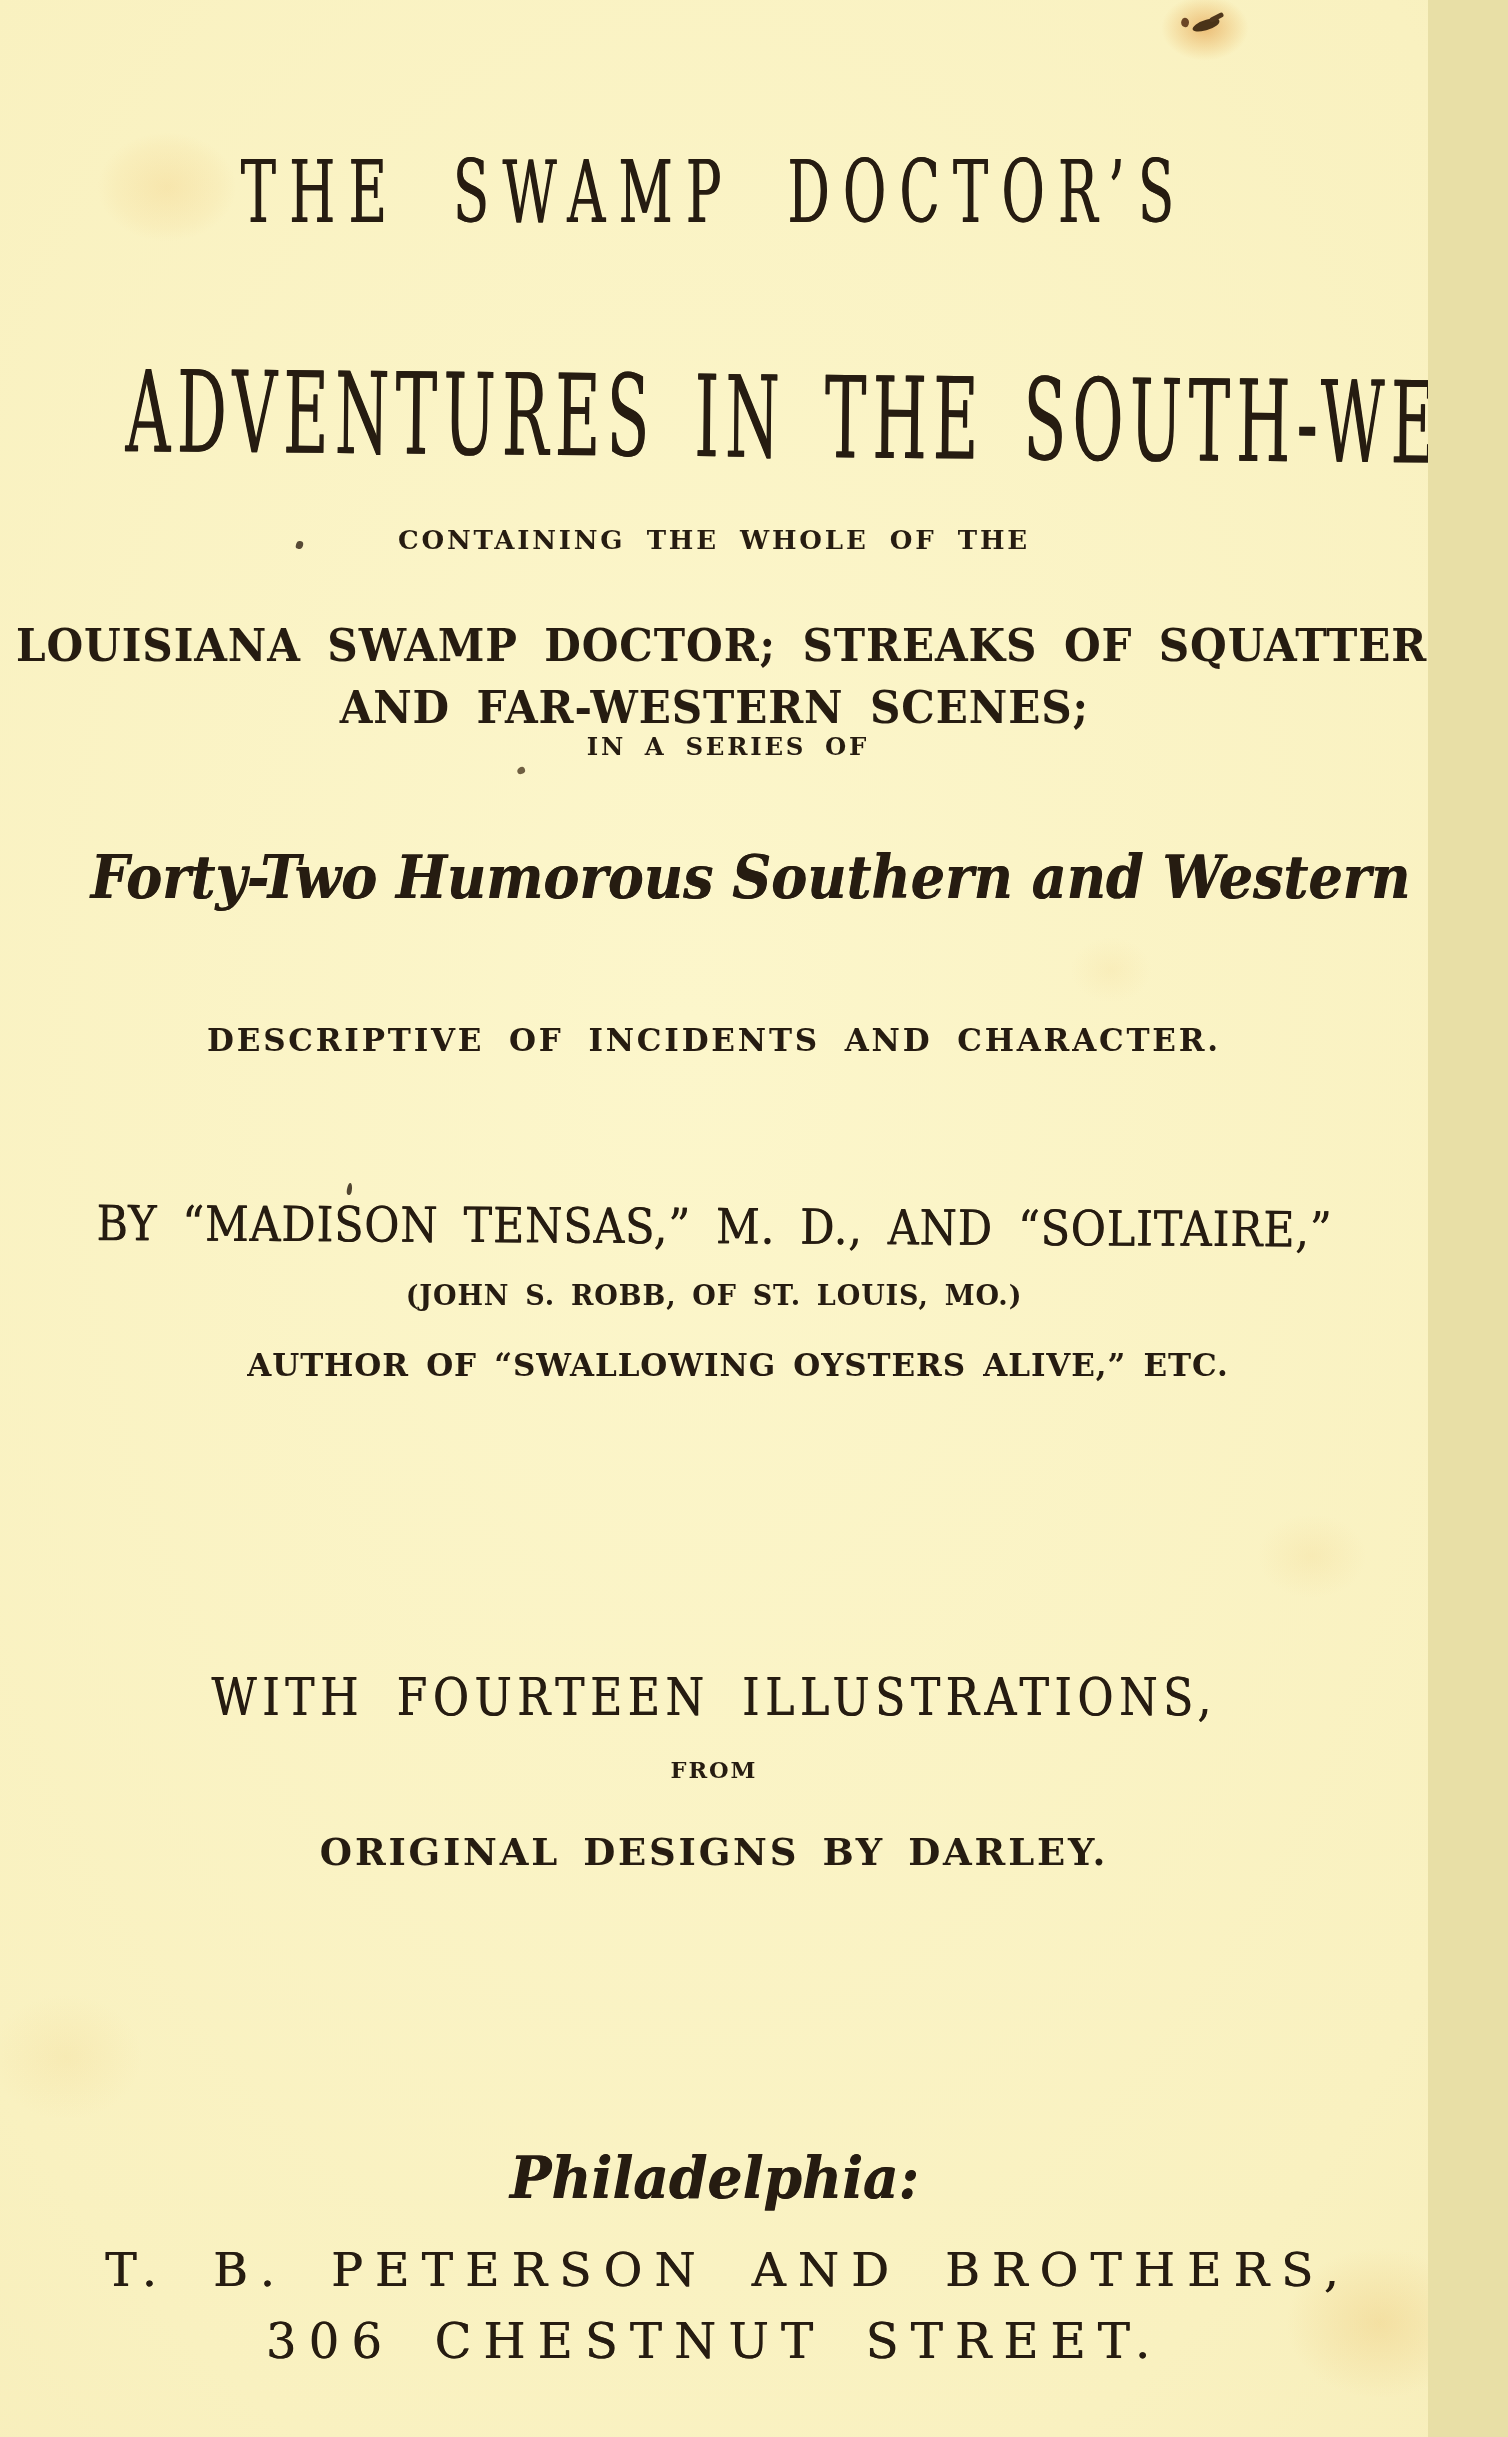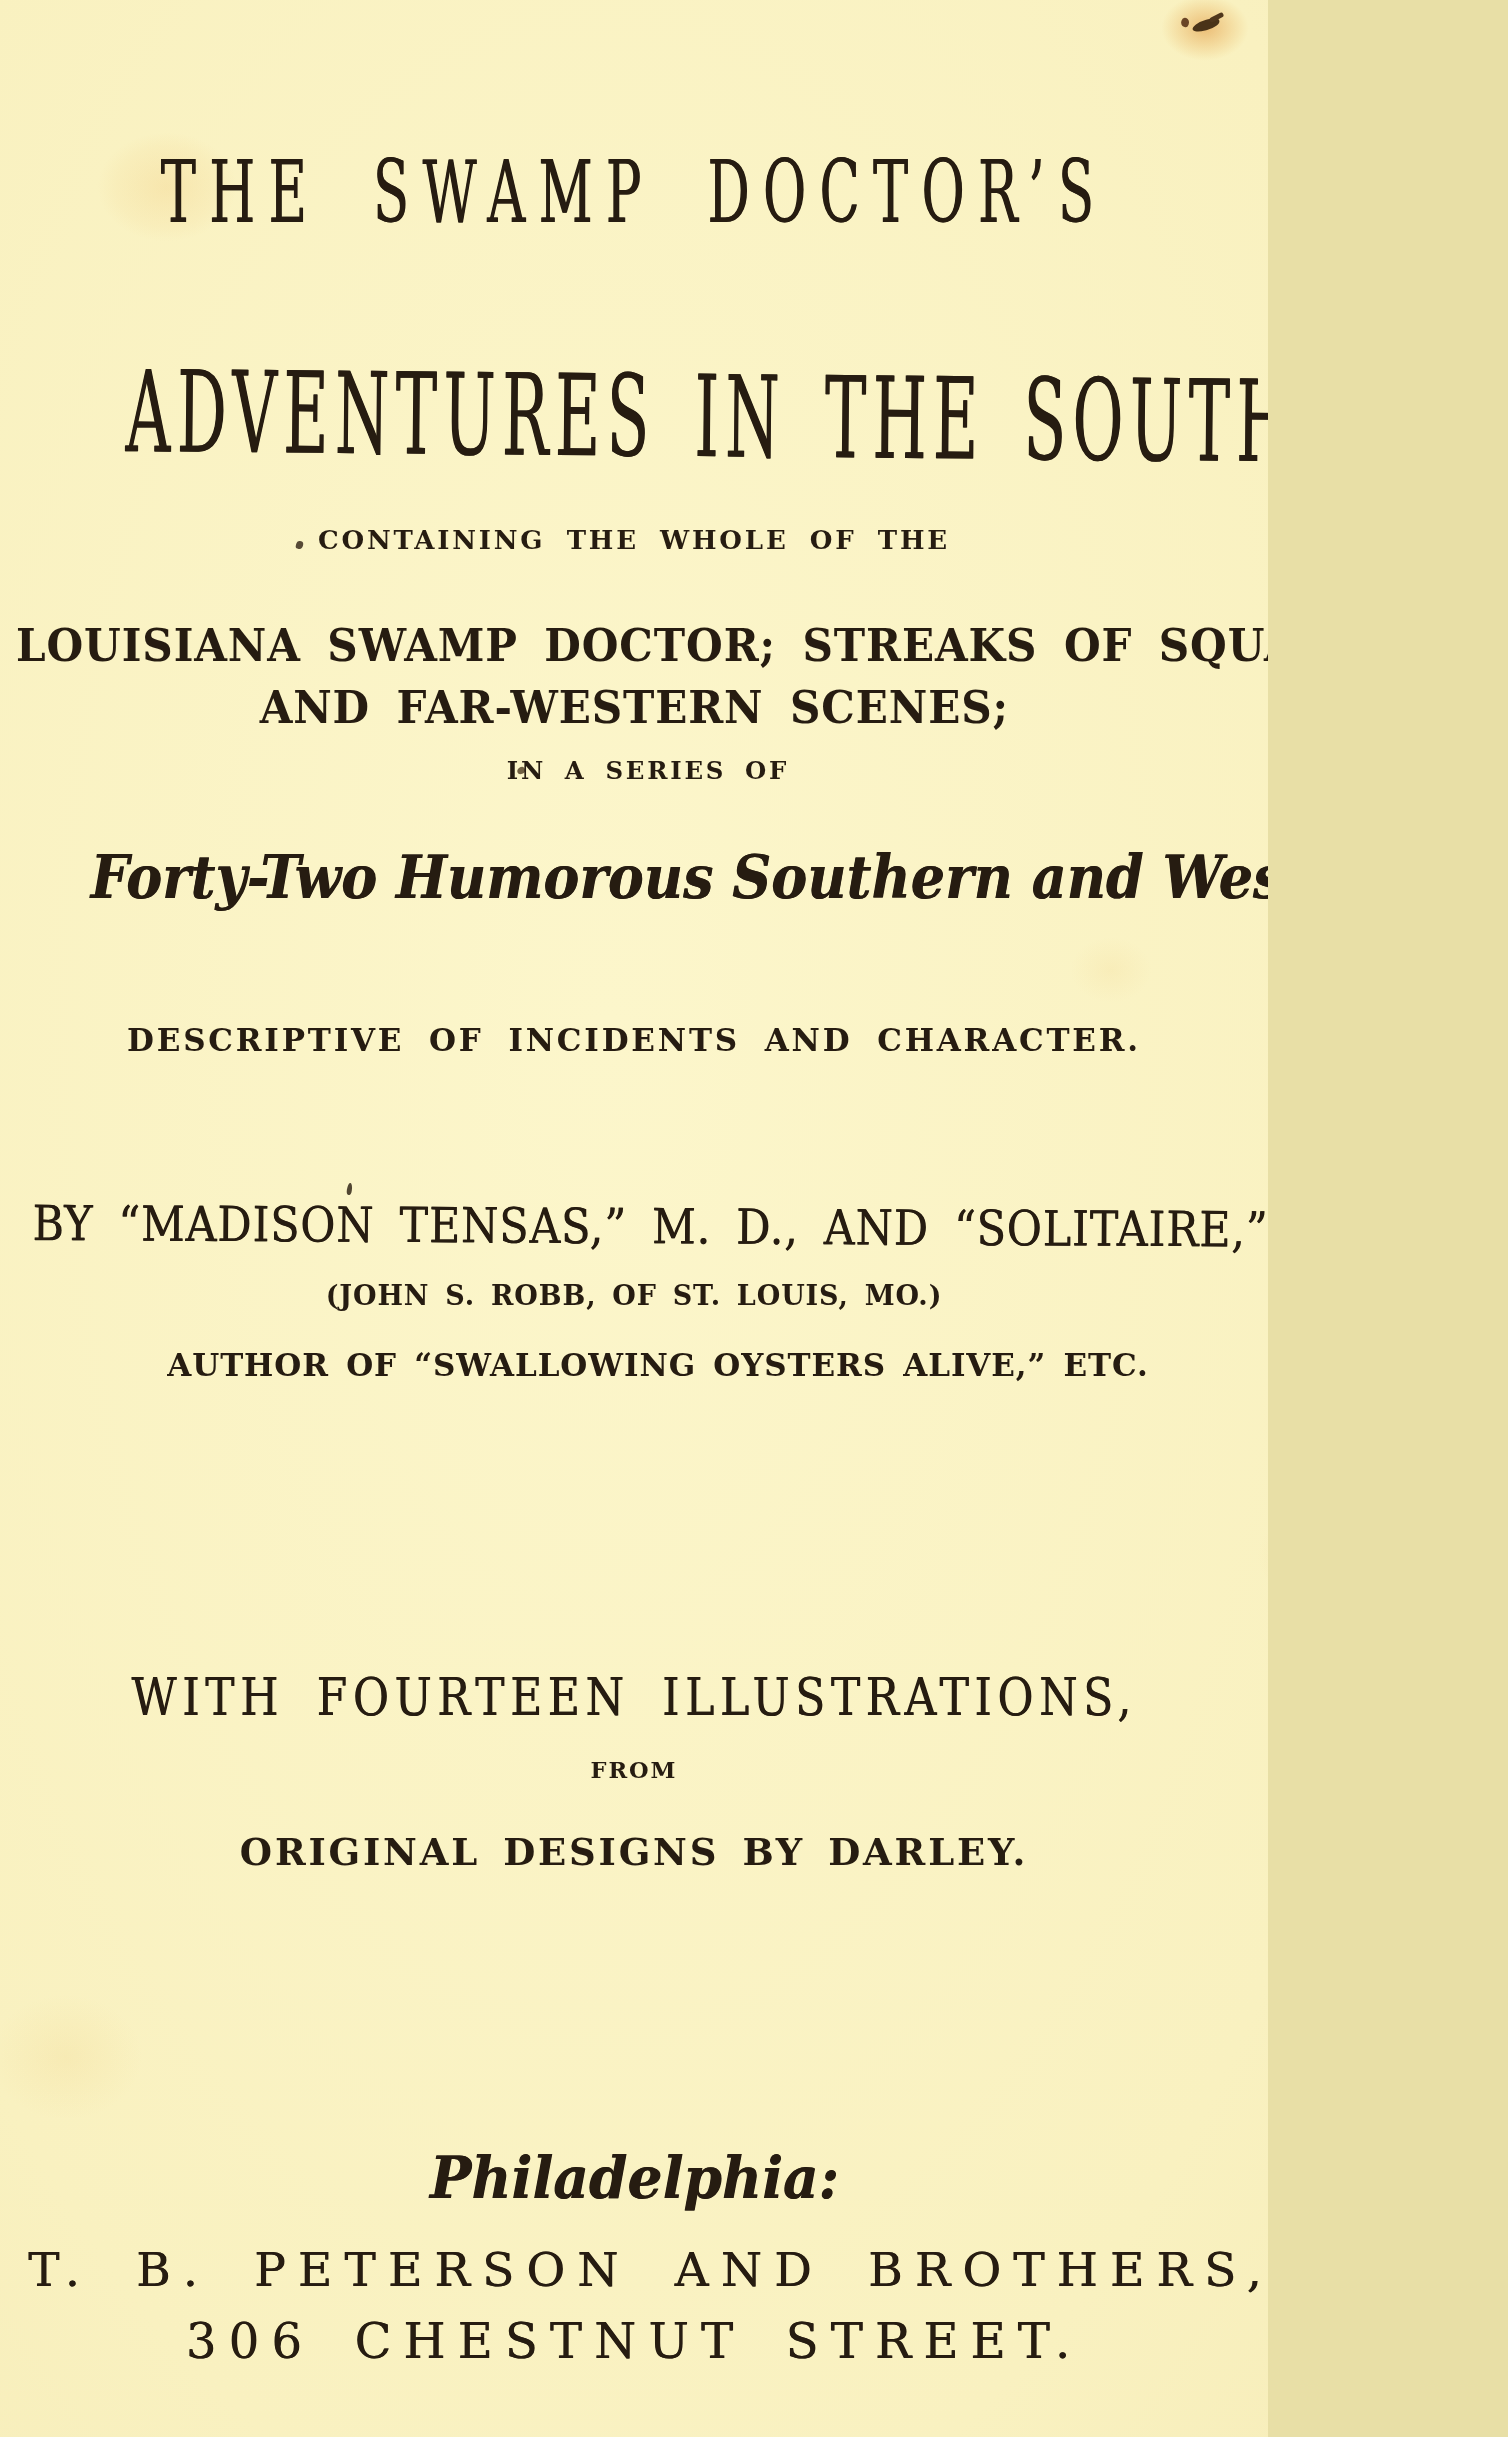--- a/index.html
+++ b/index.html
@@ -1,19 +1,19 @@
 <!DOCTYPE html>
 <html style="font-size:15px"><head>
 <meta charset="utf-8">
 <style>
   html,body{margin:0;padding:0;}
   body{background:#e8dfa6;}
   .page{
     position:relative;
-    width:1268px;height:2438px;
+    width:1428px;height:2438px;
     overflow:hidden;
     color:#261c11;
     font-family:"DejaVu Serif","Liberation Serif",serif;
     background-color:#f8f0bd;
     background-image:
       radial-gradient(56px 42px at 1205px 28px, rgba(222,138,44,0.50), rgba(231,166,77,0.28) 45%, rgba(240,205,130,0.12) 70%, transparent 78%),
       radial-gradient(89px 70px at 167px 187px, rgba(238,186,96,0.22), rgba(240,200,120,0.10) 58%, transparent 78%),
       radial-gradient(117px 94px at 1380px 2323px, rgba(233,188,99,0.30), rgba(238,205,130,0.12) 60%, transparent 80%),
       radial-gradient(70px 54px at 1312px 1556px, rgba(236,196,110,0.16), transparent 78%),
       radial-gradient(52px 42px at 1111px 970px, rgba(236,196,110,0.13), transparent 78%),
@@ -28,21 +28,21 @@
   .half-title .t{transform:scale(0.88,1.42);}
 
   .main-title{top:352px;font-size:73px;letter-spacing:7.5px;word-spacing:15px;}
   .main-title .t{transform:rotate(0.5deg) scale(0.85,1.55);}
 
   .containing{top:525px;font-size:26px;font-weight:700;letter-spacing:2.8px;word-spacing:9.4px;}
   .contents1{top:619px;font-size:43px;font-weight:700;letter-spacing:0.9px;word-spacing:11.2px;}
   .contents1 .t{transform:scale(0.98,1.05);}
   .contents2{top:681px;font-size:43px;font-weight:700;letter-spacing:0.9px;word-spacing:11.2px;}
   .contents2 .t{transform:scale(0.98,1.05);}
-  .series-of{top:756px;font-size:24.4px;font-weight:700;letter-spacing:2.8px;word-spacing:7.5px;margin-left:28px;}
+  .series-of{top:732px;font-size:24.4px;font-weight:700;letter-spacing:2.8px;word-spacing:7.5px;margin-left:28px;}
 
   .sketches{top:842px;font-size:60px;font-style:italic;font-weight:700;}
   .sketches .t{transform:scaleX(0.9);text-shadow:0.5px 0 0 currentColor;}
 
   .descriptive{top:1022px;font-size:31px;font-weight:700;letter-spacing:2.8px;word-spacing:11.2px;text-decoration:underline;}
 
   .byline{top:1198px;font-size:45px;letter-spacing:0.9px;word-spacing:11.2px;}
   .byline .t{transform:rotate(0.3deg) scale(0.95,1.08);}
   .byline-detail{top:1280px;font-size:27px;font-weight:700;letter-spacing:0.9px;word-spacing:5.6px;}
   .author-credit{top:1347px;font-size:31px;font-weight:700;letter-spacing:0.9px;word-spacing:5.6px;margin-left:48px;}

